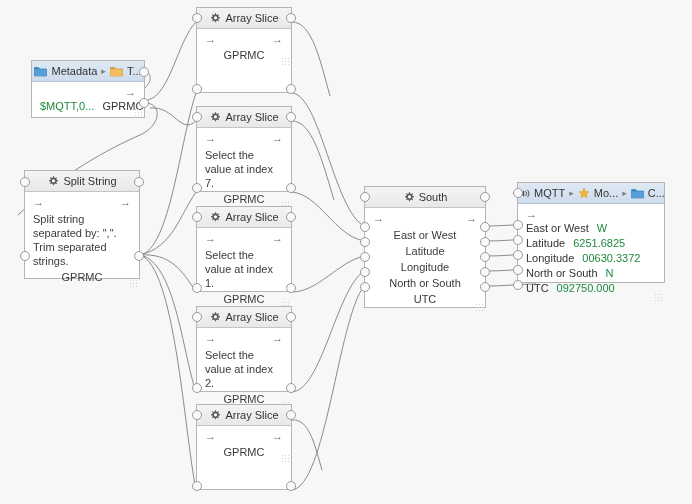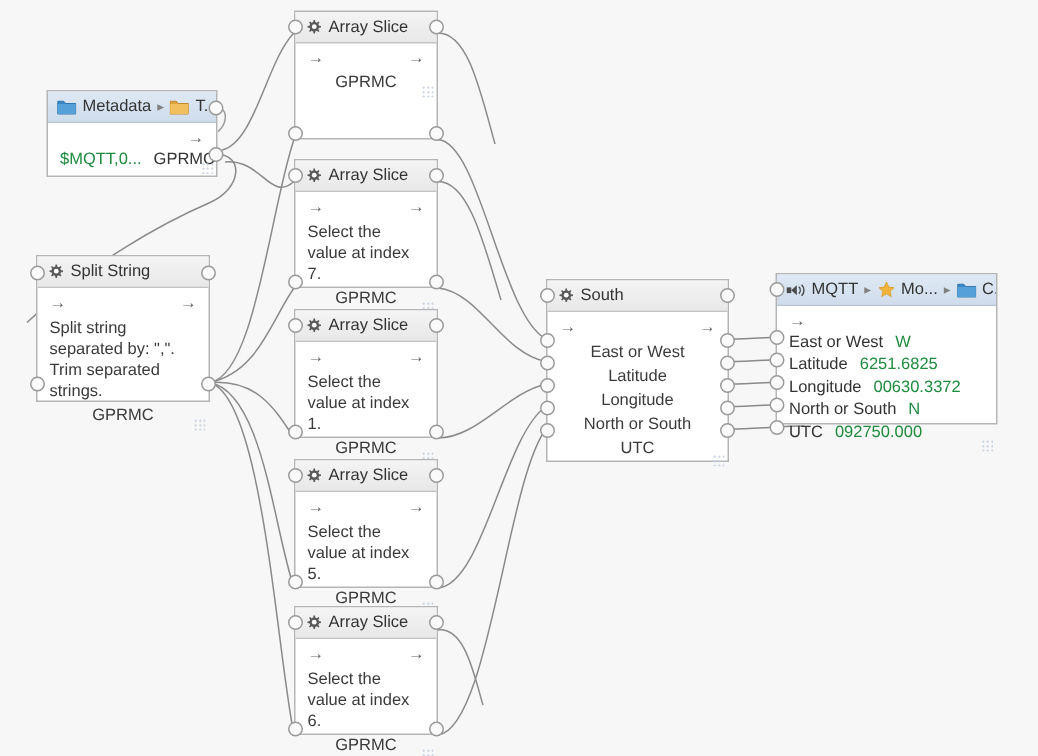--- a/index.html
+++ b/index.html
@@ -34,20 +34,21 @@
     box-sizing: border-box;
     background: linear-gradient(to bottom, #f4f4f4, #e8e8e8);
     border-bottom: 1px solid #c4c4c4;
     display: flex;
     align-items: center;
     padding: 0 6px;
     font-size: 11px;
     color: #333333;
     white-space: nowrap;
     overflow: hidden;
+    justify-content: center;
   }
   .node-header.accent {
     background: linear-gradient(to bottom, #dfe9f5, #cfdceb);
     border-bottom: 1px solid #b2c3d6;
   }
   .node-header .hdr-text {
     margin-left: 4px;
     font-size: 11px;
   }
   .sep {
@@ -236,21 +237,21 @@
       <div class="meta-row">
         <span class="val-green">$MQTT,0...</span>
         <span class="lbl-dark">GPRMC</span>
       </div>
       <div class="grip"></div>
     </div>
     <div class="port" style="right:-5px; top:6px;"></div>
     <div class="port" style="right:-5px; top:37px;"></div>
   </div>
 
-  <div class="node" style="left:24px; top:170px; width:116px; height:98px;">
+  <div class="node" style="left:24px; top:170px; width:116px; height:109px;">
     <div class="node-header">
       <span class="icon-gear">
         <svg viewBox="0 0 12 12" width="12" height="12">
           <path d="M6 1.3 L7 1.3 L7.2 2.6 L8.3 3.1 L9.3 2.3 L10 3 L9.2 4 L9.7 5.1 L11 5.3 L11 6.3 L9.7 6.5 L9.2 7.6 L10 8.6 L9.3 9.3 L8.3 8.5 L7.2 9 L7 10.3 L6 10.3 L5.8 9 L4.7 8.5 L3.7 9.3 L3 8.6 L3.8 7.6 L3.3 6.5 L2 6.3 L2 5.3 L3.3 5.1 L3.8 4 L3 3 L3.7 2.3 L4.7 3.1 L5.8 2.6 Z" fill="#5a5a5a"></path>
           <circle cx="6.5" cy="5.8" r="1.6" fill="#ffffff"></circle>
         </svg>
       </span>
       <span class="hdr-text">Split String</span>
     </div>
     <div class="node-body">
@@ -350,21 +351,21 @@
           <circle cx="6.5" cy="5.8" r="1.6" fill="#ffffff"></circle>
         </svg>
       </span>
       <span class="hdr-text">Array Slice</span>
     </div>
     <div class="node-body">
       <div class="arrow-row">
         <span>→</span>
         <span>→</span>
       </div>
-      <div class="desc">Select the value at index 5.</div>
+      <div class="desc">Select the value at index 2.</div>
       <div class="centered">GPRMC</div>
       <div class="grip"></div>
     </div>
     <div class="port" style="left:-5px; top:5px;"></div>
     <div class="port" style="right:-5px; top:5px;"></div>
     <div class="port" style="left:-5px; top:76px;"></div>
     <div class="port" style="right:-5px; top:76px;"></div>
   </div>
 
   <div class="node" style="left:196px; top:404px; width:96px; height:86px;">
@@ -375,21 +376,20 @@
           <circle cx="6.5" cy="5.8" r="1.6" fill="#ffffff"></circle>
         </svg>
       </span>
       <span class="hdr-text">Array Slice</span>
     </div>
     <div class="node-body">
       <div class="arrow-row">
         <span>→</span>
         <span>→</span>
       </div>
-      <div class="desc">Select the value at index 6.</div>
       <div class="centered">GPRMC</div>
       <div class="grip"></div>
     </div>
     <div class="port" style="left:-5px; top:5px;"></div>
     <div class="port" style="right:-5px; top:5px;"></div>
     <div class="port" style="left:-5px; top:76px;"></div>
     <div class="port" style="right:-5px; top:76px;"></div>
   </div>
 
   <div class="node" style="left:364px; top:186px; width:122px; height:122px;">

